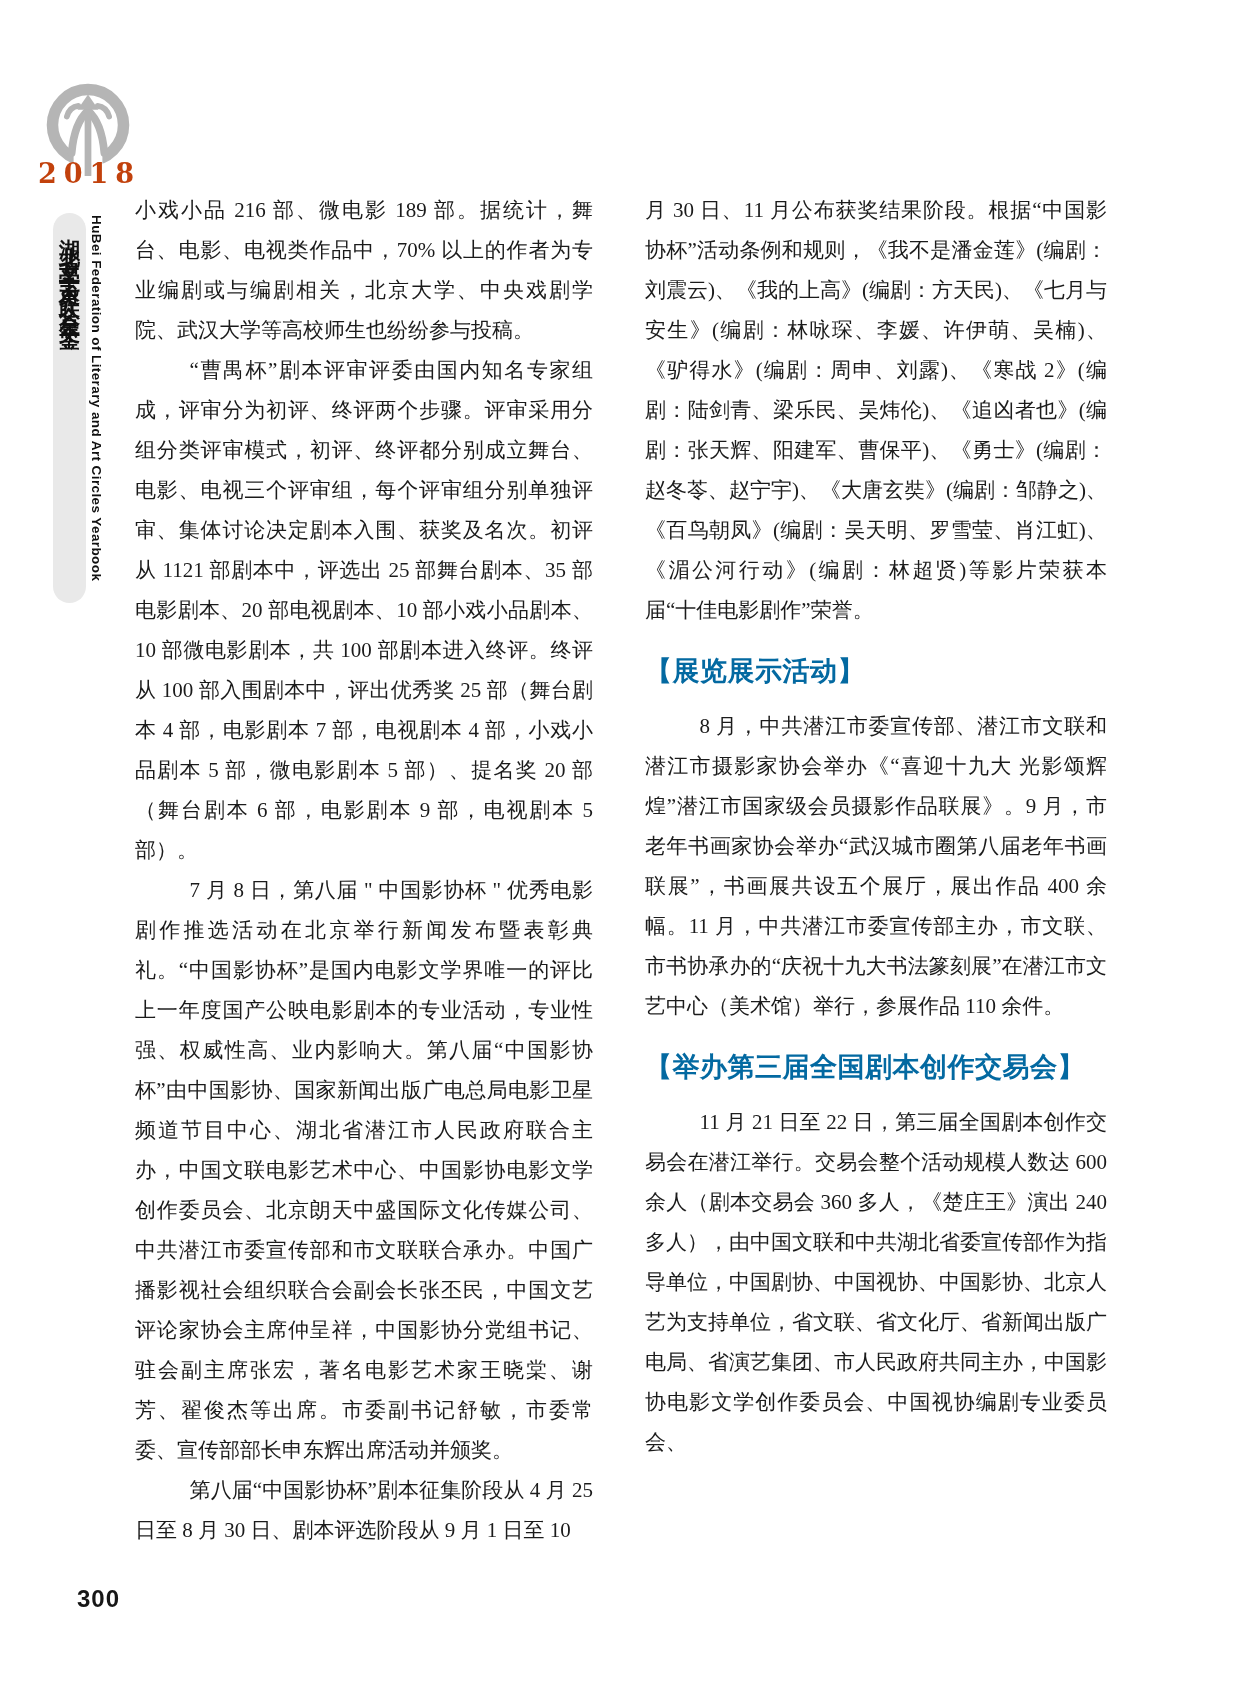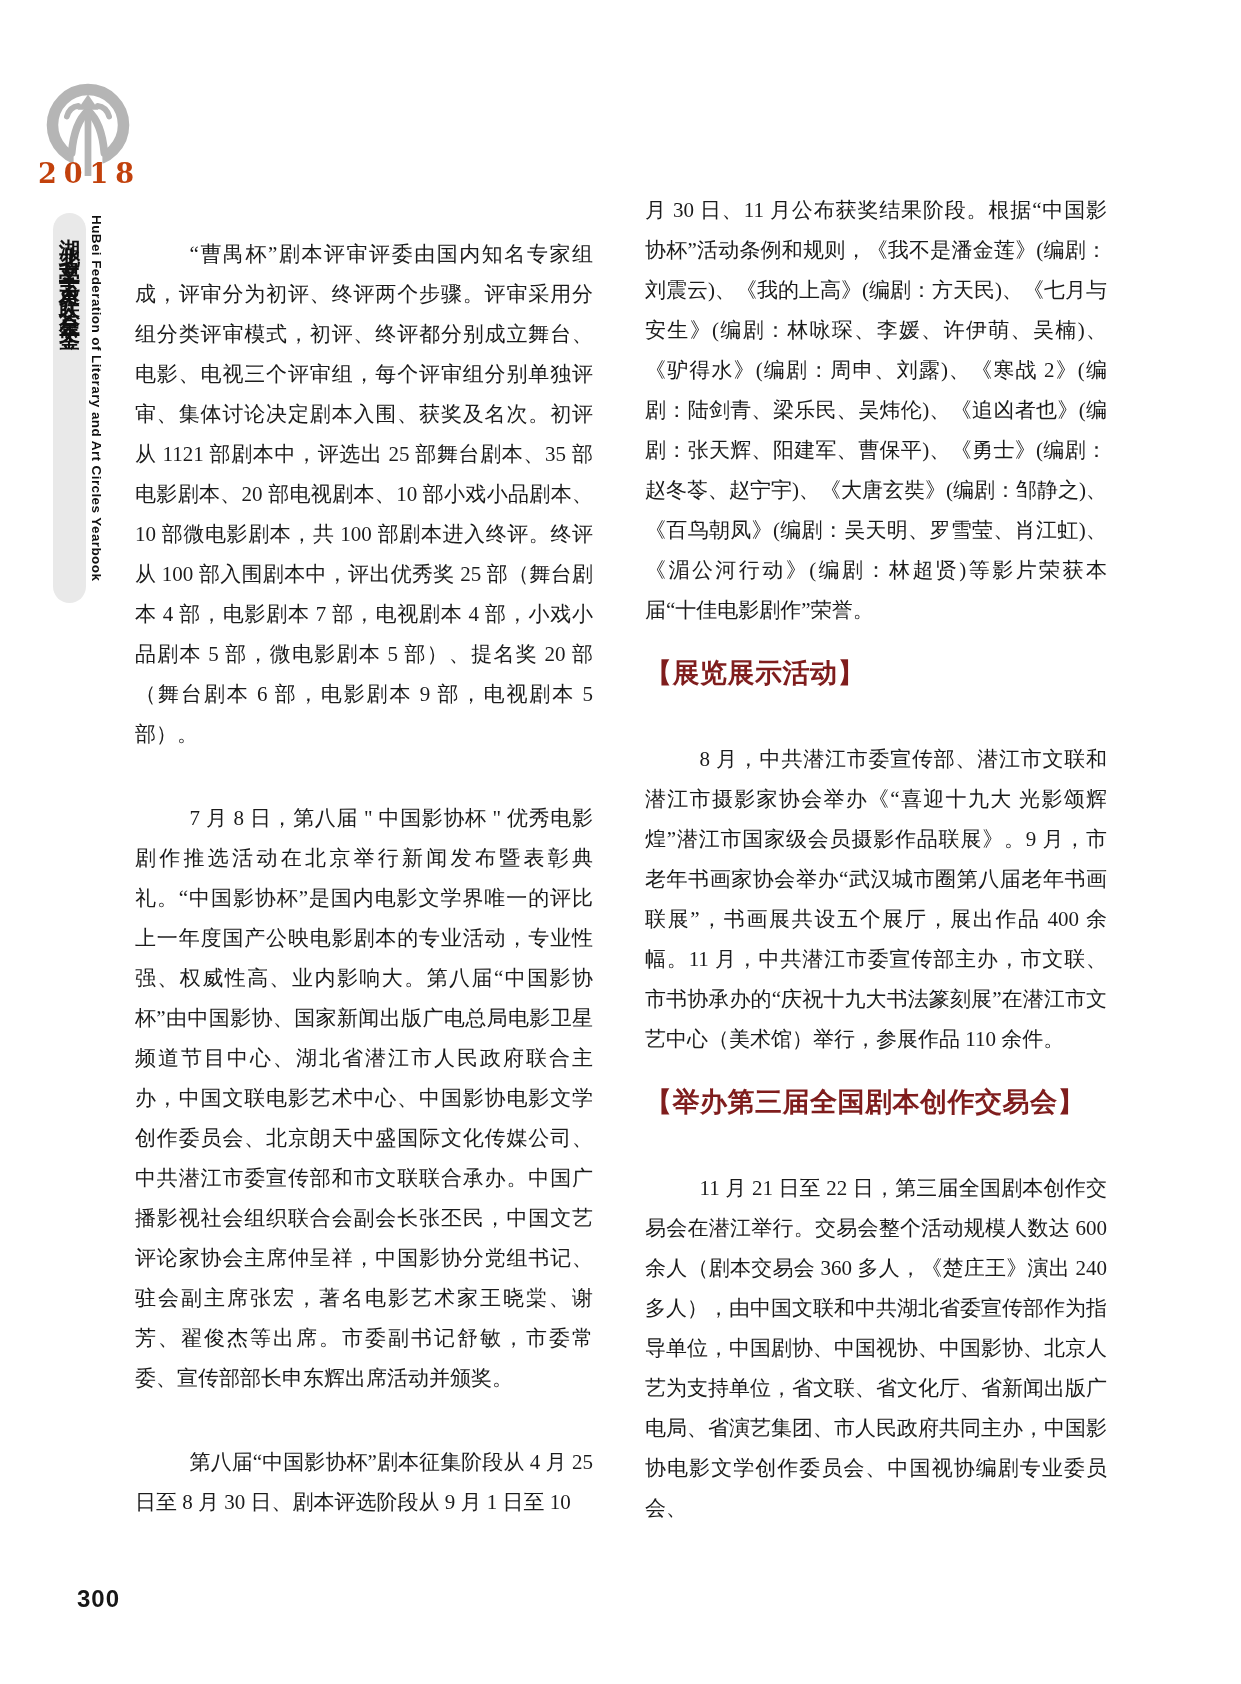--- a/index.html
+++ b/index.html
@@ -40,26 +40,26 @@
   }
   
   .column{
     position:absolute;top:190px;
     font-size:21px;line-height:40px;
     text-align:justify;
   }
   .column.left{left:135px;width:458px;}
   .column.right{left:645px;width:462px;}
   p.para{margin:0;}
-  p.para.indent{text-indent:2.6em;margin-top:44px;}
+  p.para.indent{text-indent:2.6em;}
   h2.section-heading{
-    font-family:Liberation Serif, serif;
+    font-family:Liberation Mono, monospace;
     font-weight:bold;font-size:27px;line-height:44px;
     margin:21px 0 11px 0;
-    text-align:left;letter-spacing:0.5px;color:#7f1d1d;
+    text-align:left;letter-spacing:0.5px;color:#0369a1;
   }
   
   .page-number{
     position:absolute;left:77px;top:1585px;
     font-family:"Liberation Sans","DejaVu Sans",sans-serif;
     font-weight:bold;font-size:24px;letter-spacing:1px;color:#171717;
   }
 </style>
 </head>
 <body>
@@ -78,20 +78,21 @@
 </div>
 
 <div class="year">2018</div>
 
 <div class="sidebar-box">
   <div class="sidebar-cn">湖北省文学艺术界联合会年鉴</div>
 </div>
 <div class="sidebar-en">HuBei Federation of Literary and Art Circles Yearbook</div>
 
 <div class="column left">
+    <p class="para">小戏小品 216 部、微电影 189 部。据统计，舞台、电影、电视类作品中，70% 以上的作者为专业编剧或与编剧相关，北京大学、中央戏剧学院、武汉大学等高校师生也纷纷参与投稿。</p>
     <p class="para indent">“曹禺杯”剧本评审评委由国内知名专家组成，评审分为初评、终评两个步骤。评审采用分组分类评审模式，初评、终评都分别成立舞台、电影、电视三个评审组，每个评审组分别单独评审、集体讨论决定剧本入围、获奖及名次。初评从 1121 部剧本中，评选出 25 部舞台剧本、35 部电影剧本、20 部电视剧本、10 部小戏小品剧本、10 部微电影剧本，共 100 部剧本进入终评。终评从 100 部入围剧本中，评出优秀奖 25 部（舞台剧本 4 部，电影剧本 7 部，电视剧本 4 部，小戏小品剧本 5 部，微电影剧本 5 部）、提名奖 20 部（舞台剧本 6 部，电影剧本 9 部，电视剧本 5 部）。</p>
     <p class="para indent">7 月 8 日，第八届 " 中国影协杯 " 优秀电影剧作推选活动在北京举行新闻发布暨表彰典礼。“中国影协杯”是国内电影文学界唯一的评比上一年度国产公映电影剧本的专业活动，专业性强、权威性高、业内影响大。第八届“中国影协杯”由中国影协、国家新闻出版广电总局电影卫星频道节目中心、湖北省潜江市人民政府联合主办，中国文联电影艺术中心、中国影协电影文学创作委员会、北京朗天中盛国际文化传媒公司、中共潜江市委宣传部和市文联联合承办。中国广播影视社会组织联合会副会长张丕民，中国文艺评论家协会主席仲呈祥，中国影协分党组书记、驻会副主席张宏，著名电影艺术家王晓棠、谢芳、翟俊杰等出席。市委副书记舒敏，市委常委、宣传部部长申东辉出席活动并颁奖。</p>
     <p class="para indent">第八届“中国影协杯”剧本征集阶段从 4 月 25 日至 8 月 30 日、剧本评选阶段从 9 月 1 日至 10</p>
   </div>
 <div class="column right">
     <p class="para">月 30 日、11 月公布获奖结果阶段。根据“中国影协杯”活动条例和规则，《我不是潘金莲》(编剧：刘震云)、《我的上高》(编剧：方天民)、《七月与安生》(编剧：林咏琛、李媛、许伊萌、吴楠)、《驴得水》(编剧：周申、刘露)、《寒战 2》(编剧：陆剑青、梁乐民、吴炜伦)、《追凶者也》(编剧：张天辉、阳建军、曹保平)、《勇士》(编剧：赵冬苓、赵宁宇)、《大唐玄奘》(编剧：邹静之)、《百鸟朝凤》(编剧：吴天明、罗雪莹、肖江虹)、《湄公河行动》(编剧：林超贤)等影片荣获本届“十佳电影剧作”荣誉。</p>
     <h2 class="section-heading">【展览展示活动】</h2>
     <p class="para indent">8 月，中共潜江市委宣传部、潜江市文联和潜江市摄影家协会举办《“喜迎十九大 光影颂辉煌”潜江市国家级会员摄影作品联展》。9 月，市老年书画家协会举办“武汉城市圈第八届老年书画联展”，书画展共设五个展厅，展出作品 400 余幅。11 月，中共潜江市委宣传部主办，市文联、市书协承办的“庆祝十九大书法篆刻展”在潜江市文艺中心（美术馆）举行，参展作品 110 余件。</p>
     <h2 class="section-heading">【举办第三届全国剧本创作交易会】</h2>
     <p class="para indent">11 月 21 日至 22 日，第三届全国剧本创作交易会在潜江举行。交易会整个活动规模人数达 600 余人（剧本交易会 360 多人，《楚庄王》演出 240 多人），由中国文联和中共湖北省委宣传部作为指导单位，中国剧协、中国视协、中国影协、北京人艺为支持单位，省文联、省文化厅、省新闻出版广电局、省演艺集团、市人民政府共同主办，中国影协电影文学创作委员会、中国视协编剧专业委员会、</p>

